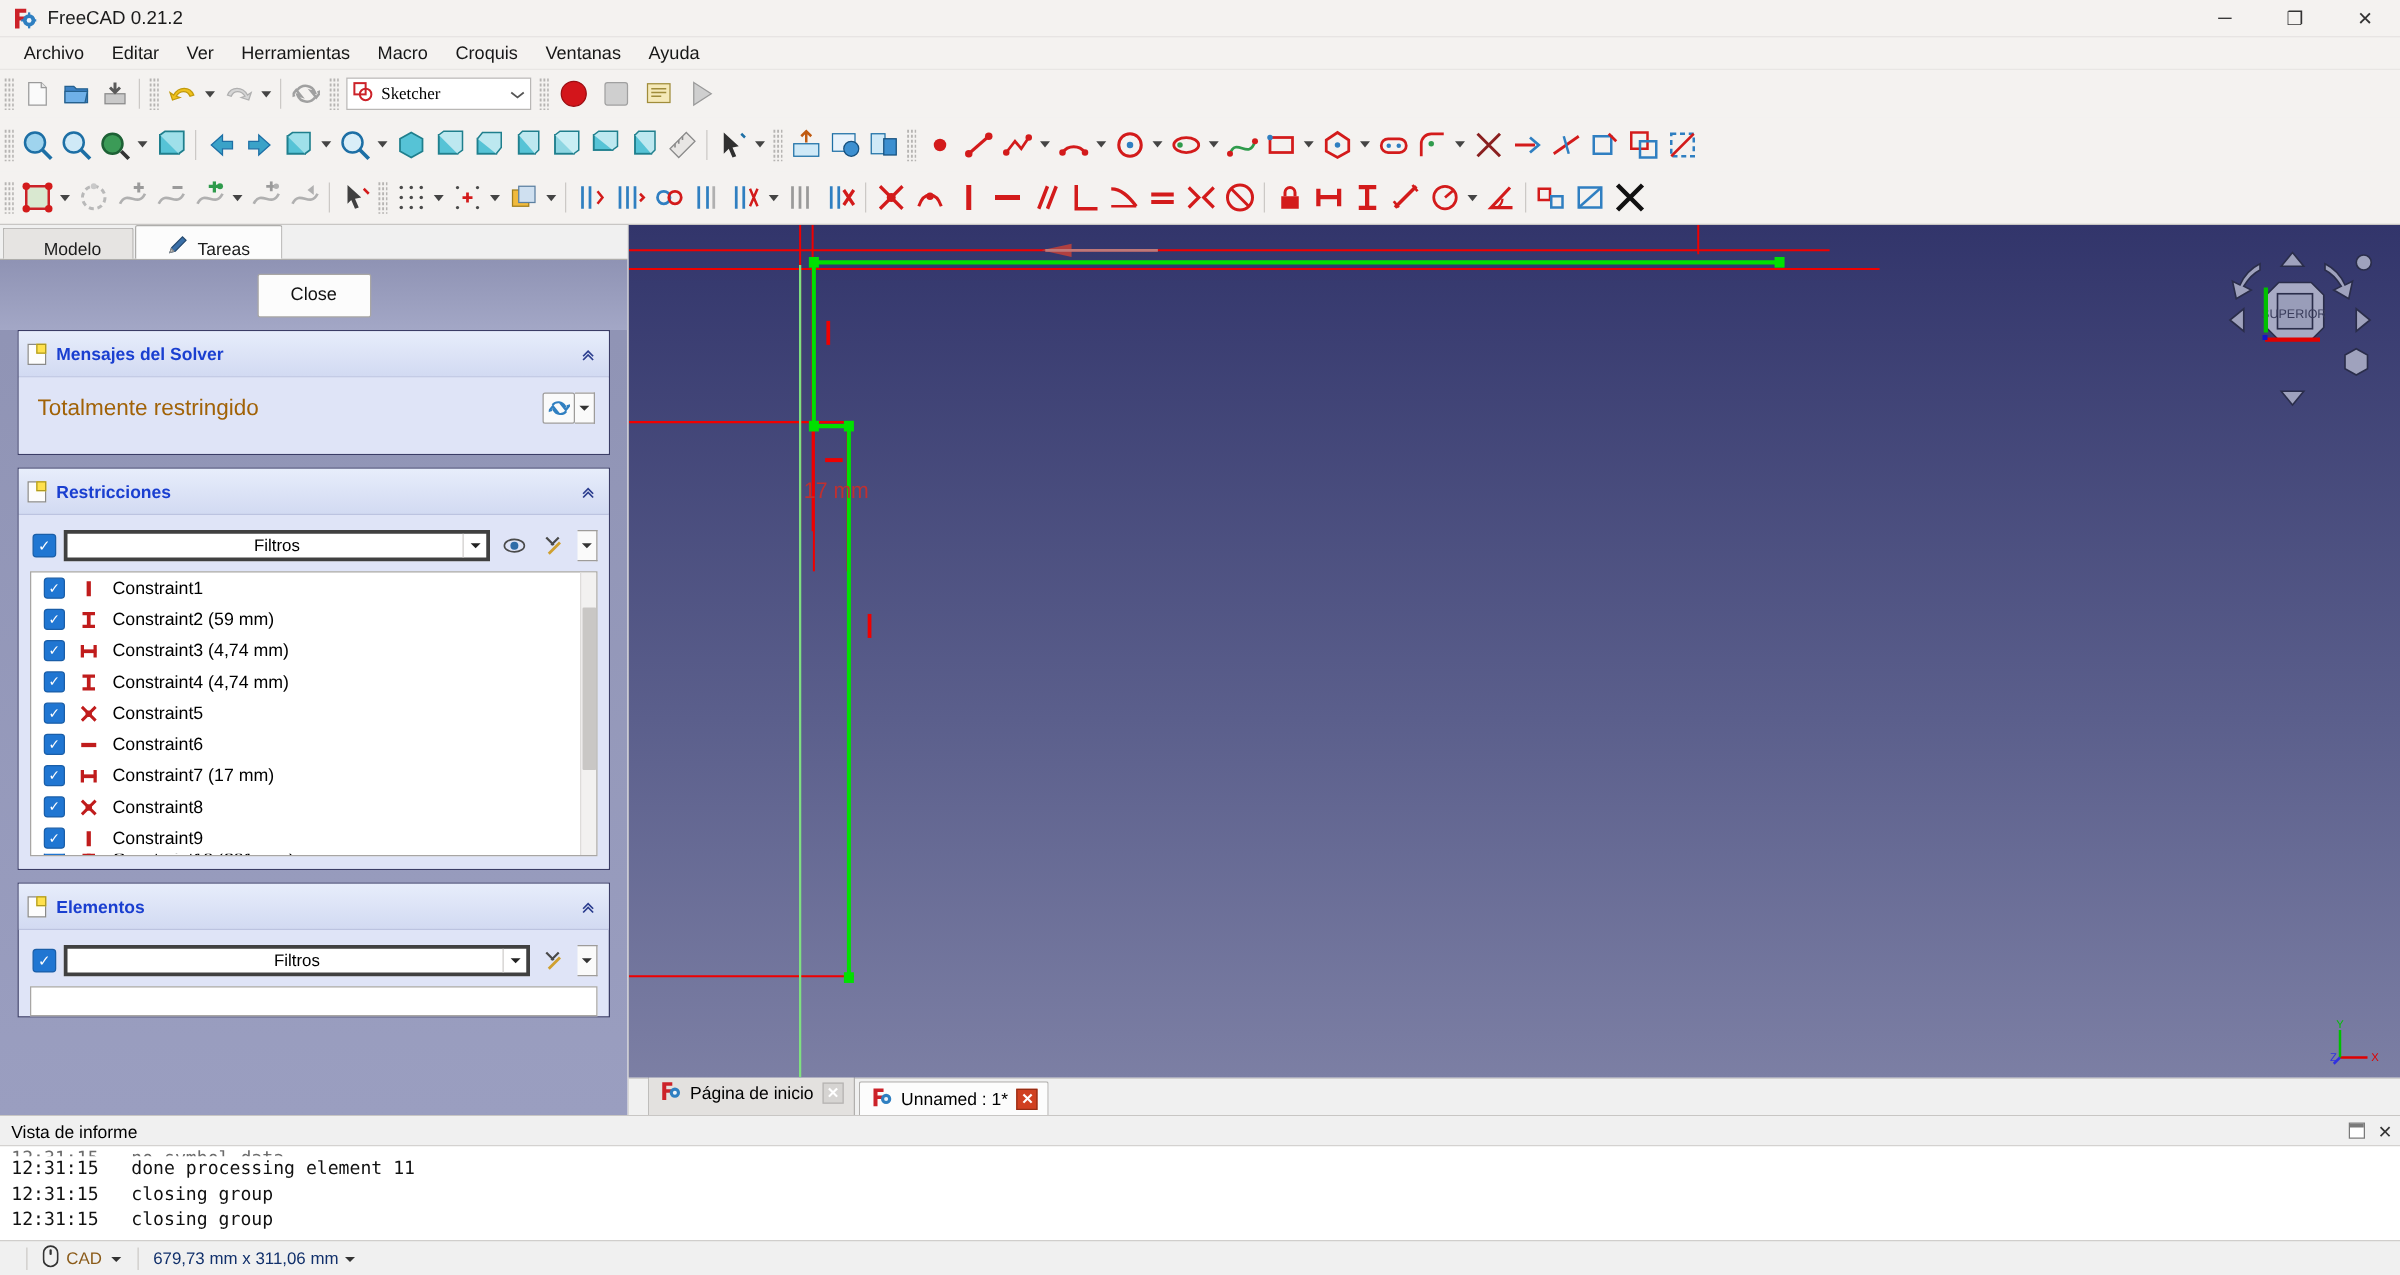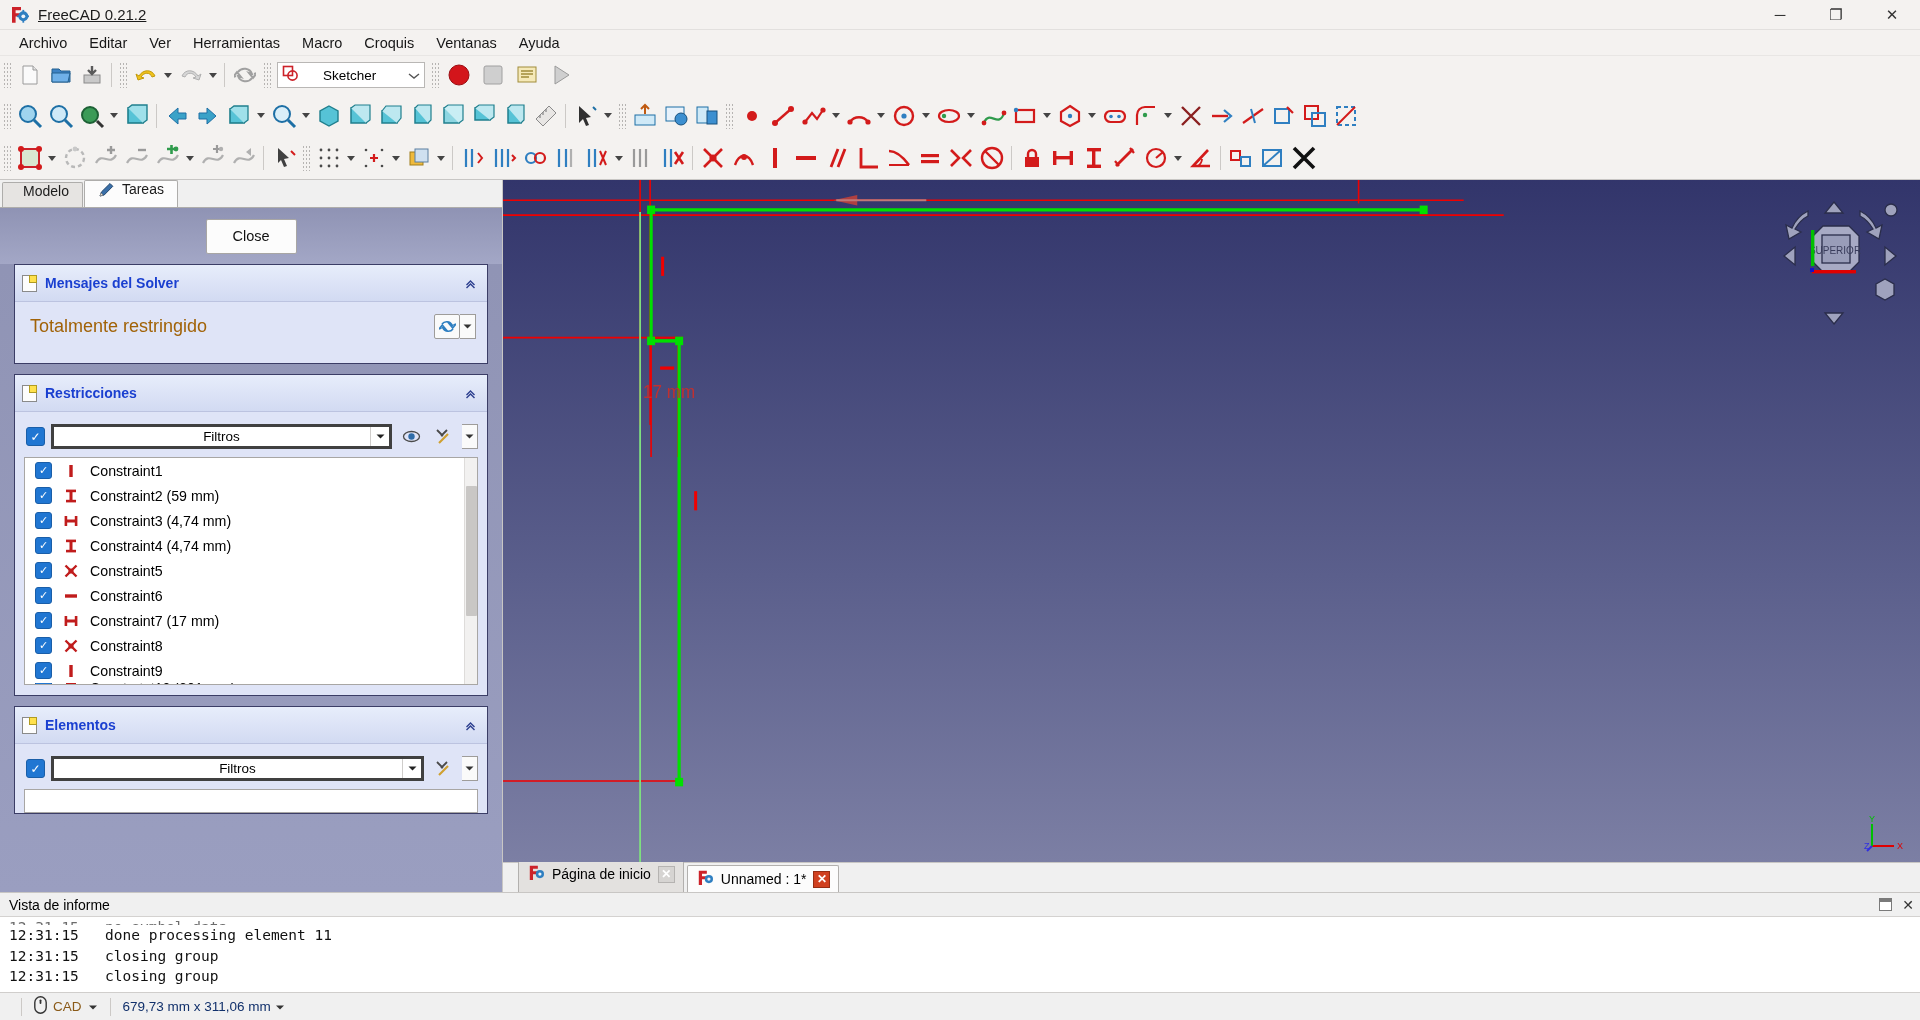--- a/index.html
+++ b/index.html
@@ -10,21 +10,21 @@
     background: #f0f0f0; overflow: hidden;
   }
   .app { width: 1920px; height: 1020px; display: flex; flex-direction: column; position: relative; }
 
   
   .titlebar {
     height: 30px; background: #f4f2f0; display: flex; align-items: center;
     border-bottom: 1px solid #e2e0de; flex: 0 0 30px;
   }
   .tb-icon { width: 26px; display:flex; align-items:center; justify-content:center; margin-left: 6px; }
-  .tb-title { font-size: 15px; margin-left: 6px; color: #1b1b1b; text-decoration: underline; }
+  .tb-title { font-size: 15px; margin-left: 6px; color: #1b1b1b; }
   .tb-spacer { flex: 1; }
   .tb-btn { width: 56px; height: 30px; display: flex; align-items: center; justify-content: center;
             font-size: 15px; color: #333; }
 
   
   .menubar { height: 26px; display: flex; align-items: center; background: #f4f2f0;
              padding-left: 8px; flex: 0 0 26px; border-bottom: 1px solid #e8e6e4;}
   .menu-item { padding: 3px 11px; font-size: 14.5px; color: #171717; cursor: default; }
 
   
@@ -37,37 +37,37 @@
           background-size: 3px 4px; }
   .tbtn { width: 31px; height: 31px; display: flex; align-items: center; justify-content: center;
           border-radius: 3px; position: relative; }
   .tbtn.big { width: 34px; height: 34px; }
   .tbsep { width: 1px; height: 24px; background: #ccc9c6; margin: 0 4px; }
   .caret { width: 0; height: 0; border-left: 4px solid transparent; border-right: 4px solid transparent;
            border-top: 5px solid #444; margin: 0 3px; }
 
   .wbsel { height: 26px; width: 148px; background: #fff; border: 1px solid #b9b7b5;
            display: flex; align-items: center; padding: 0 4px; font-size: 13.5px; margin: 0 3px; }
-  .wbsel .lbl { flex: 1; margin-left: 24px; }
+  .wbsel .lbl { flex: 1; margin-left: 6px; font-family: Liberation Serif, serif; }
 
   
   .body { flex: 1; display: flex; min-height: 0; }
 
   
   .leftpanel { width: 503px; flex: 0 0 503px; display: flex; flex-direction: column;
                background: #f0f0f0; border-right: 1px solid #c8c6c4; }
   .panel-title { height: 22px; display: flex; align-items: center; justify-content: space-between;
                  padding: 0 6px 0 8px; font-size: 14px; background: #f0f0f0; }
   .panel-undock { width: 13px; height: 13px; border: 1px solid #7a7a7a; background: #fff;
                   position: relative; }
   .panel-undock:after { content:''; position:absolute; left:0; right:0; top:0; height:3px; background:#7a7a7a;}
 
   .tabstrip { height: 28px; display: flex; align-items: flex-end; padding-left: 2px;
               background: #f0f0f0; border-bottom: 1px solid #aeadab; }
-  .ptab { height: 25px; padding: 0 13px; display: flex; align-items: flex-start; gap: 7px;
+  .ptab { height: 25px; padding: 0 25px; display: flex; align-items: flex-end; gap: 7px;
           font-size: 14px; background: #e6e4e2; border: 1px solid #aeadab; border-bottom: none;
           border-radius: 2px 2px 0 0; margin-right: 1px; color:#1b1b1b; }
   .ptab.active { background: #fcfcfc; height: 27px; }
 
   .taskarea { flex: 1; background: #d7d9e8; position: relative; overflow: hidden;
               display: flex; flex-direction: column; }
   .task-inner { position: relative; flex: 1; overflow: hidden;
                 background: linear-gradient(180deg,#8f93b4 0%, #9a9ec0 100%); }
   .closebar { height: 56px; display: flex; align-items: center; justify-content: center;
               background: linear-gradient(180deg,#8f93b4 0%,#a3a7c6 100%); }

